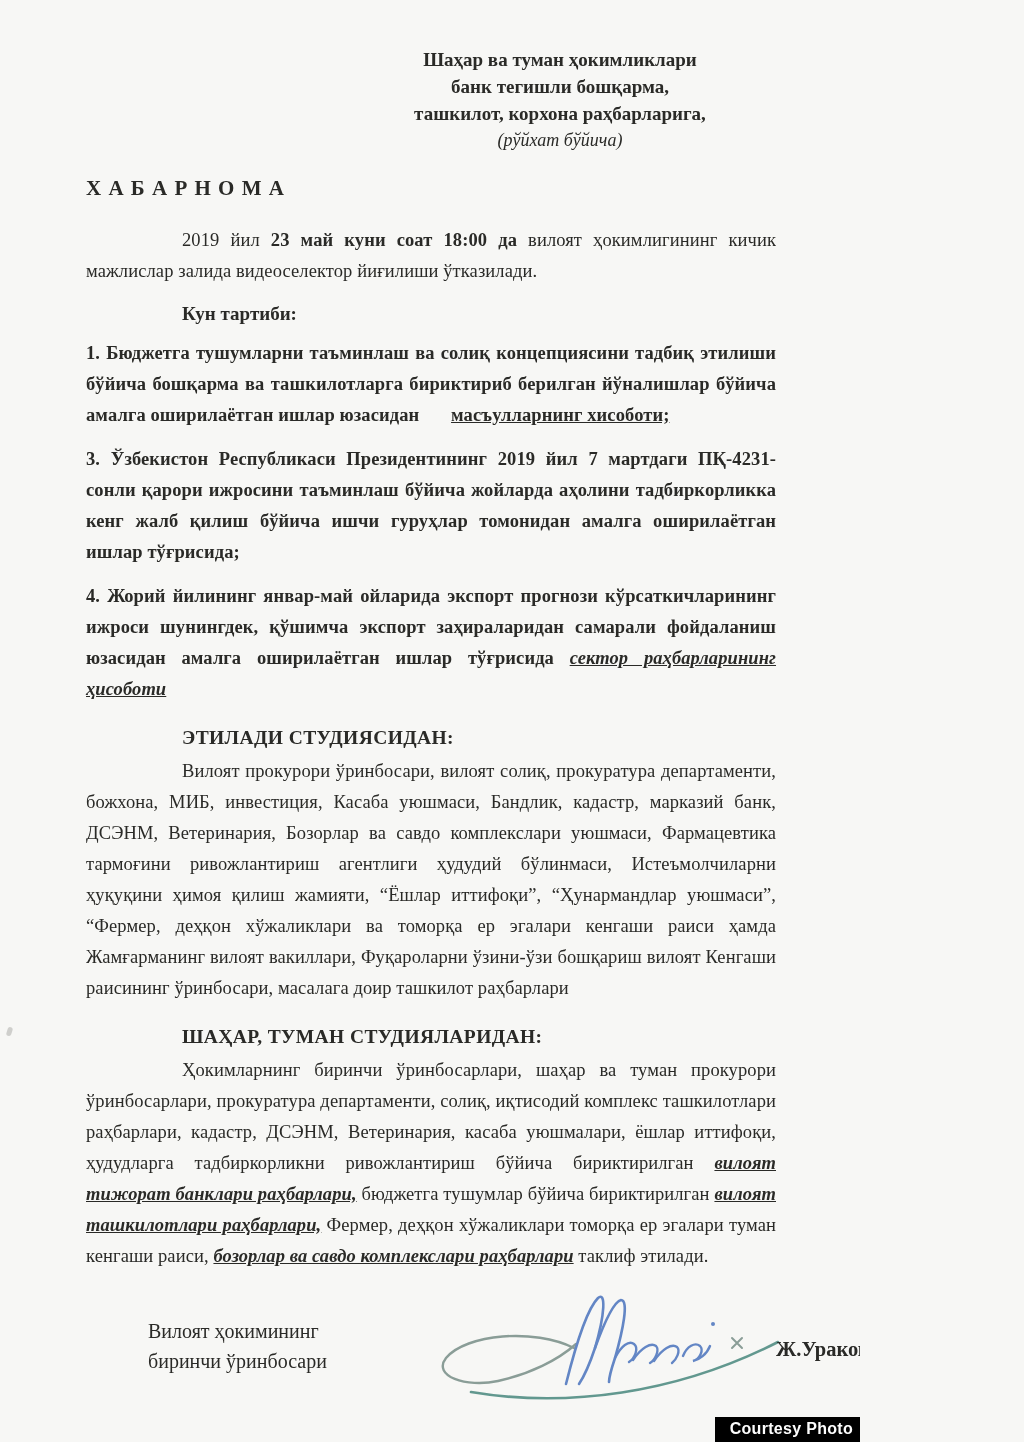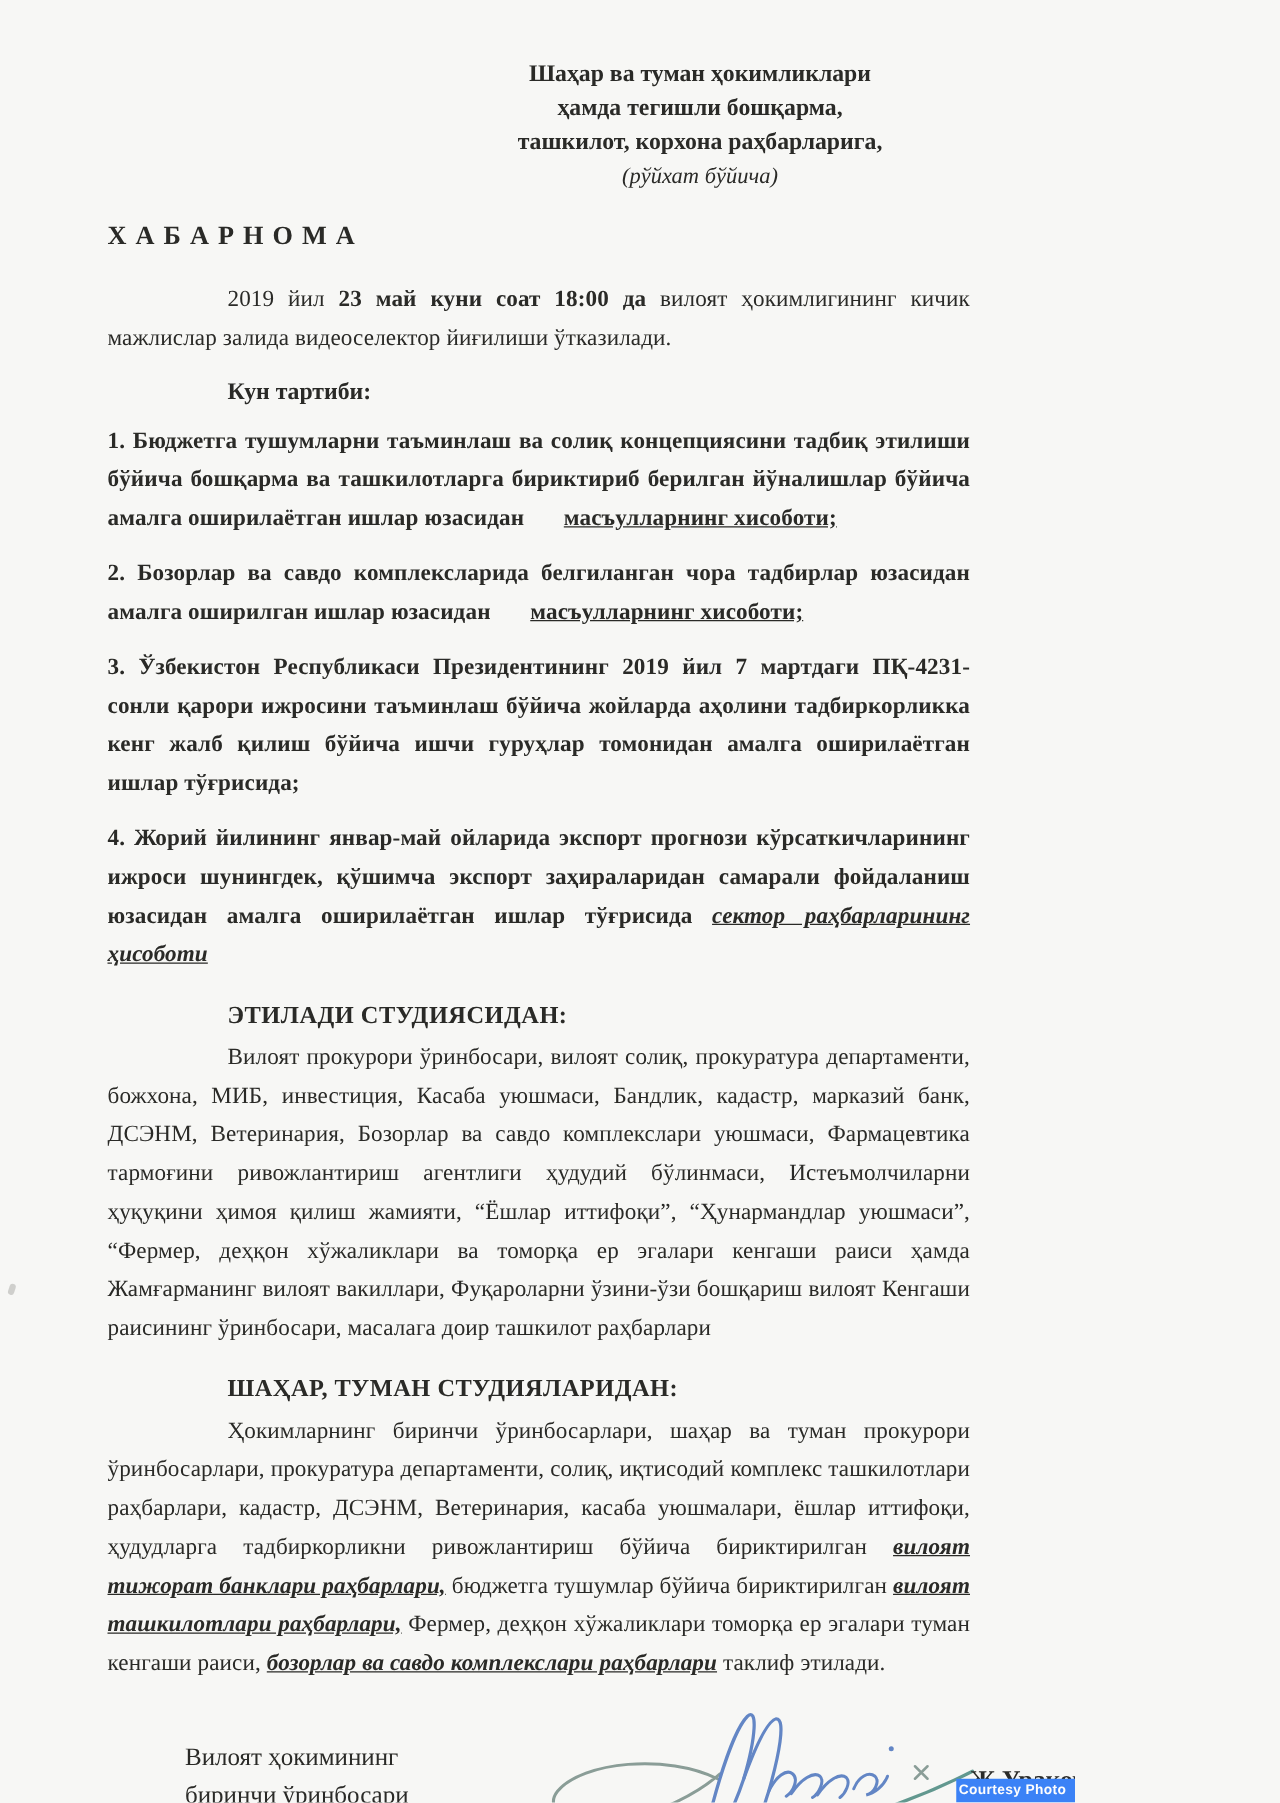--- a/index.html
+++ b/index.html
@@ -45,52 +45,51 @@
     position:absolute;left:62px;top:18px;
     font-weight:normal;font-size:20px;line-height:30px;
   }
   .sig-svg{position:absolute;left:330px;top:-16px;}
   .sig-name{
     position:absolute;left:690px;top:40px;
     font-weight:bold;font-size:20.5px;
   }
   .badge{
     position:absolute;right:0;bottom:0;
-    background:#3b82f6;color:#fdfdfd;
+    background:#000000;color:#fdfdfd;
     font-family:"Liberation Sans", sans-serif;
-    font-weight:bold;font-size:11px;
-    padding:3px 7px 4px 2px;letter-spacing:0.3px;
+    font-weight:bold;font-size:16px;
+    padding:3px 7px 4px 15px;letter-spacing:0.3px;
   }
   .artifact{
     position:absolute;left:7px;top:1027px;width:5px;height:9px;
     background:#bdbdba;border-radius:3px;transform:rotate(18deg);opacity:0.7;
   }
 </style>
 </head>
 <body>
 
 <div class="page">
   <div class="content">
 
     <div class="addressee">
       <div>Шаҳар ва туман ҳокимликлари</div>
-      <div>ҳамда тегишли бошқарма,</div>
+      <div>банк тегишли бошқарма,</div>
       <div>ташкилот, корхона раҳбарларига,</div>
       <div class="note">(рўйхат бўйича)</div>
     </div>
 
     <div class="doc-title">Х А Б А Р Н О М А</div>
 
     <p class="para indent intro"><span>2019 йил </span><b>23 май куни соат 18:00 да</b><span> вилоят ҳокимлигининг кичик мажлислар залида видеоселектор йиғилиши ўтказилади.</span></p>
 
     <div class="h-inline">Кун тартиби:</div>
 
     <p class="para item"><span>1. Бюджетга тушумларни таъминлаш ва солиқ концепциясини тадбиқ этилиши бўйича бошқарма ва ташкилотларга бириктириб берилган йўналишлар бўйича амалга оширилаётган ишлар юзасидан </span><span class="u">масъулларнинг хисоботи;</span></p>
 
-    <p class="para item"><span>2. Бозорлар ва савдо комплексларида белгиланган чора тадбирлар юзасидан амалга оширилган ишлар юзасидан </span><span class="u">масъулларнинг хисоботи;</span></p>
 
     <p class="para item"><span>3. Ўзбекистон Республикаси Президентининг 2019 йил 7 мартдаги ПҚ-4231-сонли қарори ижросини таъминлаш бўйича жойларда аҳолини тадбиркорликка кенг жалб қилиш бўйича ишчи гуруҳлар томонидан амалга оширилаётган ишлар тўғрисида;</span></p>
 
     <p class="para item"><span>4. Жорий йилининг январ-май ойларида экспорт прогнози кўрсаткичларининг ижроси шунингдек, қўшимча экспорт заҳираларидан самарали фойдаланиш юзасидан амалга оширилаётган ишлар тўғрисида </span><span class="emu">сектор раҳбарларининг ҳисоботи</span></p>
 
 
     <div class="h-caps">ЭТИЛАДИ СТУДИЯСИДАН:</div>
 
     <p class="para indent body-par">Вилоят прокурори ўринбосари, вилоят солиқ, прокуратура департаменти, божхона, МИБ, инвестиция, Касаба уюшмаси, Бандлик, кадастр, марказий банк, ДСЭНМ, Ветеринария, Бозорлар ва савдо комплекслари уюшмаси, Фармацевтика тармоғини ривожлантириш агентлиги ҳудудий бўлинмаси, Истеъмолчиларни ҳуқуқини ҳимоя қилиш жамияти, “Ёшлар иттифоқи”, “Ҳунармандлар уюшмаси”, “Фермер, деҳқон хўжаликлари ва томорқа ер эгалари кенгаши раиси ҳамда Жамғарманинг вилоят вакиллари, Фуқароларни ўзини-ўзи бошқариш вилоят Кенгаши раисининг ўринбосари, масалага доир ташкилот раҳбарлари</p>
 

